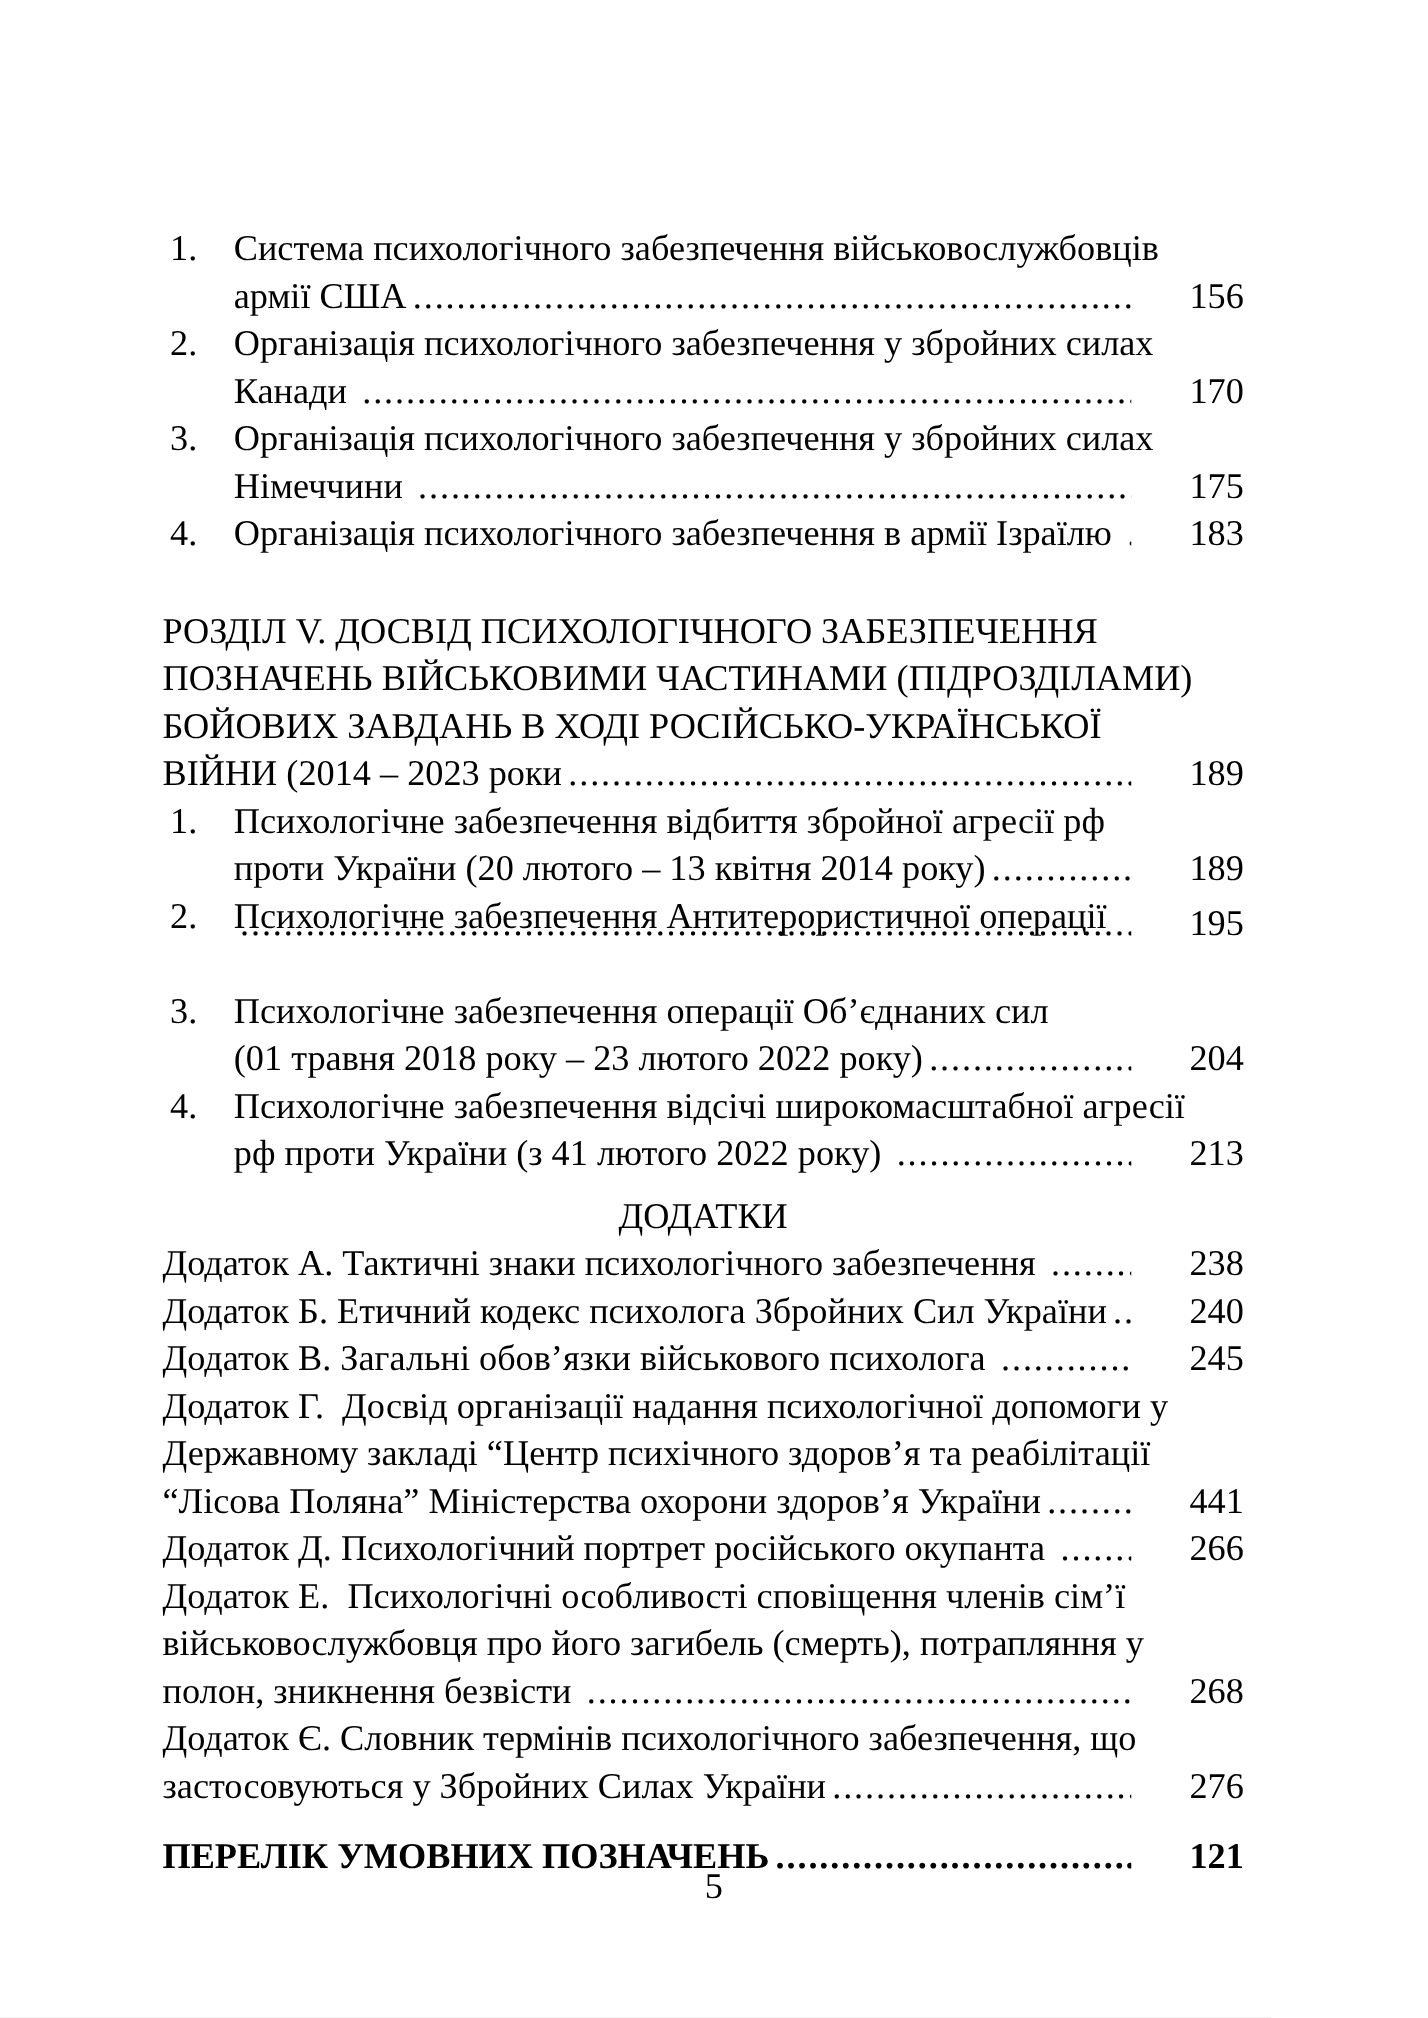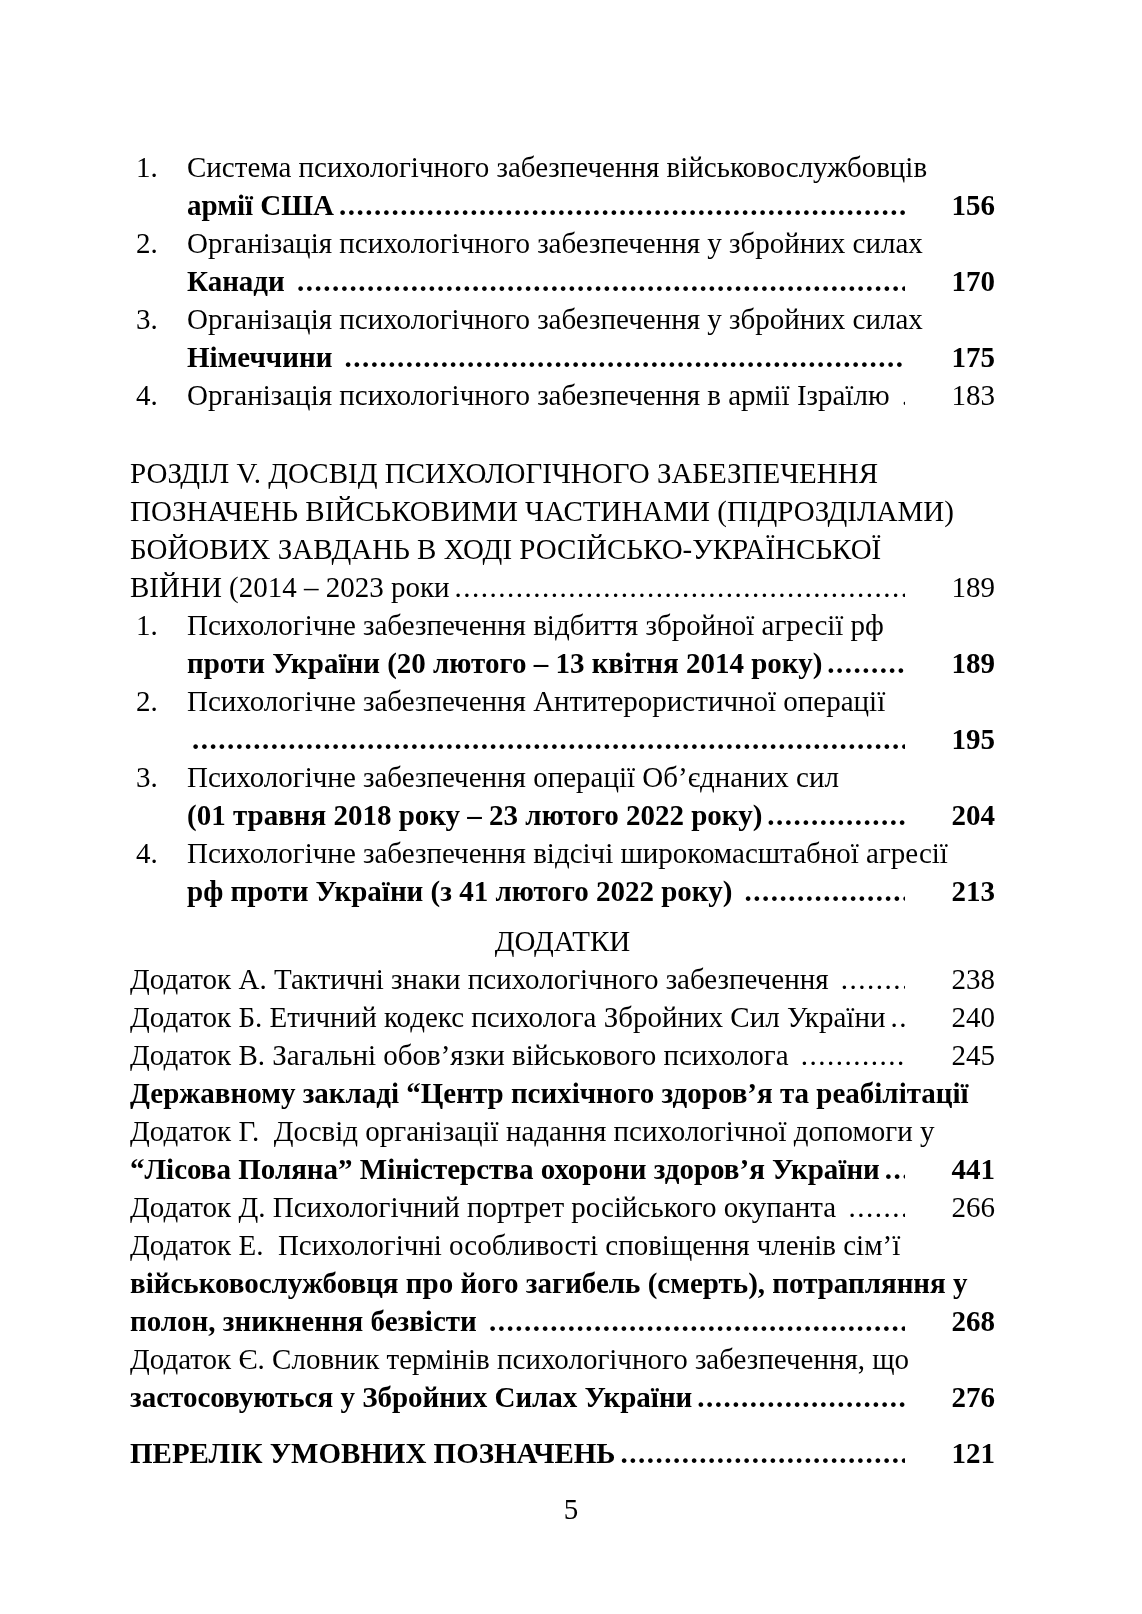--- a/index.html
+++ b/index.html
@@ -21,23 +21,23 @@
     display: flex;
     align-items: baseline;
     white-space: pre;
     height: 38px;
   }
   .num {
     flex: 0 0 57px;
     box-sizing: border-box;
     padding-left: 6px;
   }
-  .cont { padding-left: 57px; font-weight: bold; }          
+  .cont { padding-left: 57px; }          
   .cont.flush { padding-left: 0; }       
-  .txt { flex: 0 0 auto; }
+  .txt { flex: 0 0 auto; margin-top: 32px; }
   .leader {
     flex: 1 1 auto;
     overflow: hidden;
     margin: 0 7px 0 5px;
     min-width: 0;
   }
   .leader::before {
     content: "....................................................................................................................................................................";
     letter-spacing: 1.5px;
     white-space: pre;
@@ -183,25 +183,25 @@
 
     <div class="entry">
       <div class="line">
         <span class="txt">Додаток В. Загальні обов’язки військового психолога </span>
         <span class="leader"></span>
         <span class="pg">245</span>
       </div>
     </div>
 
     <div class="entry">
+      <div class="line">
+        <span class="txt">Додаток Г.  Досвід організації надання психологічної допомоги у</span>
+      </div>
       <div class="line cont flush">
         <span class="txt">Державному закладі “Центр психічного здоров’я та реабілітації</span>
-      </div>
-      <div class="line">
-        <span class="txt">Додаток Г.  Досвід організації надання психологічної допомоги у</span>
       </div>
       <div class="line cont flush">
         <span class="txt">“Лісова Поляна” Міністерства охорони здоров’я України</span>
         <span class="leader"></span>
         <span class="pg">441</span>
       </div>
     </div>
 
     <div class="entry">
       <div class="line">

